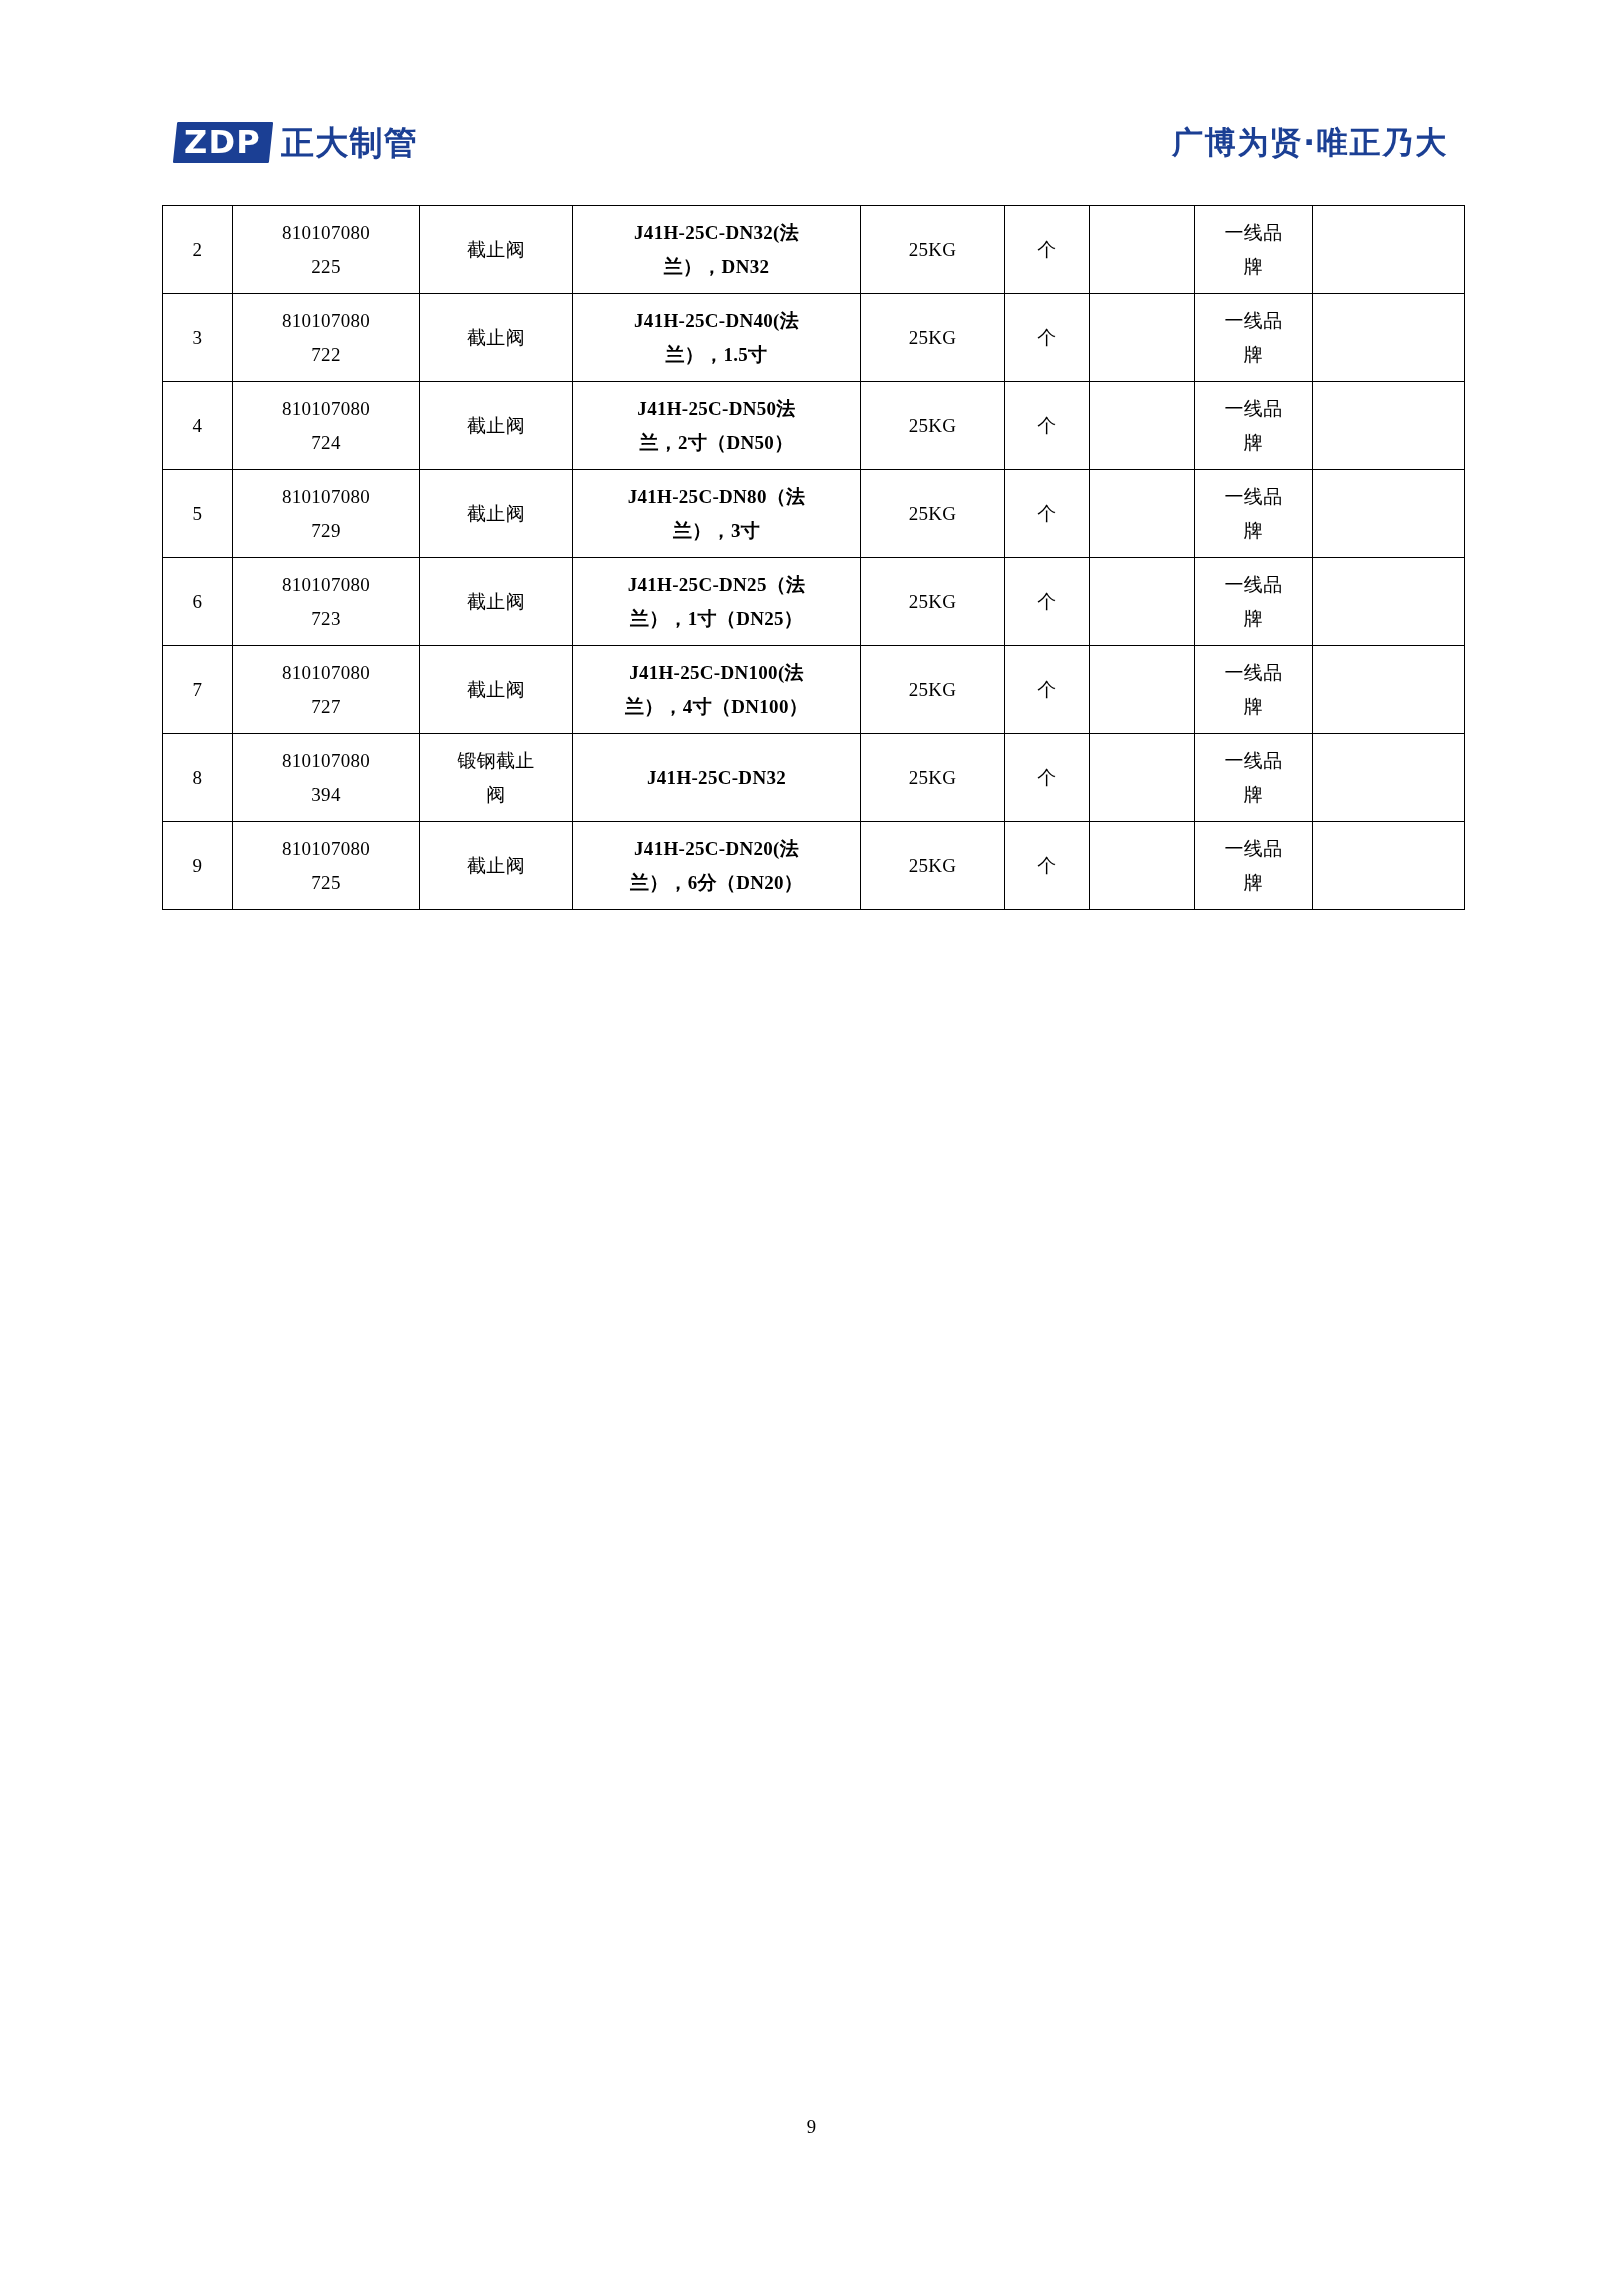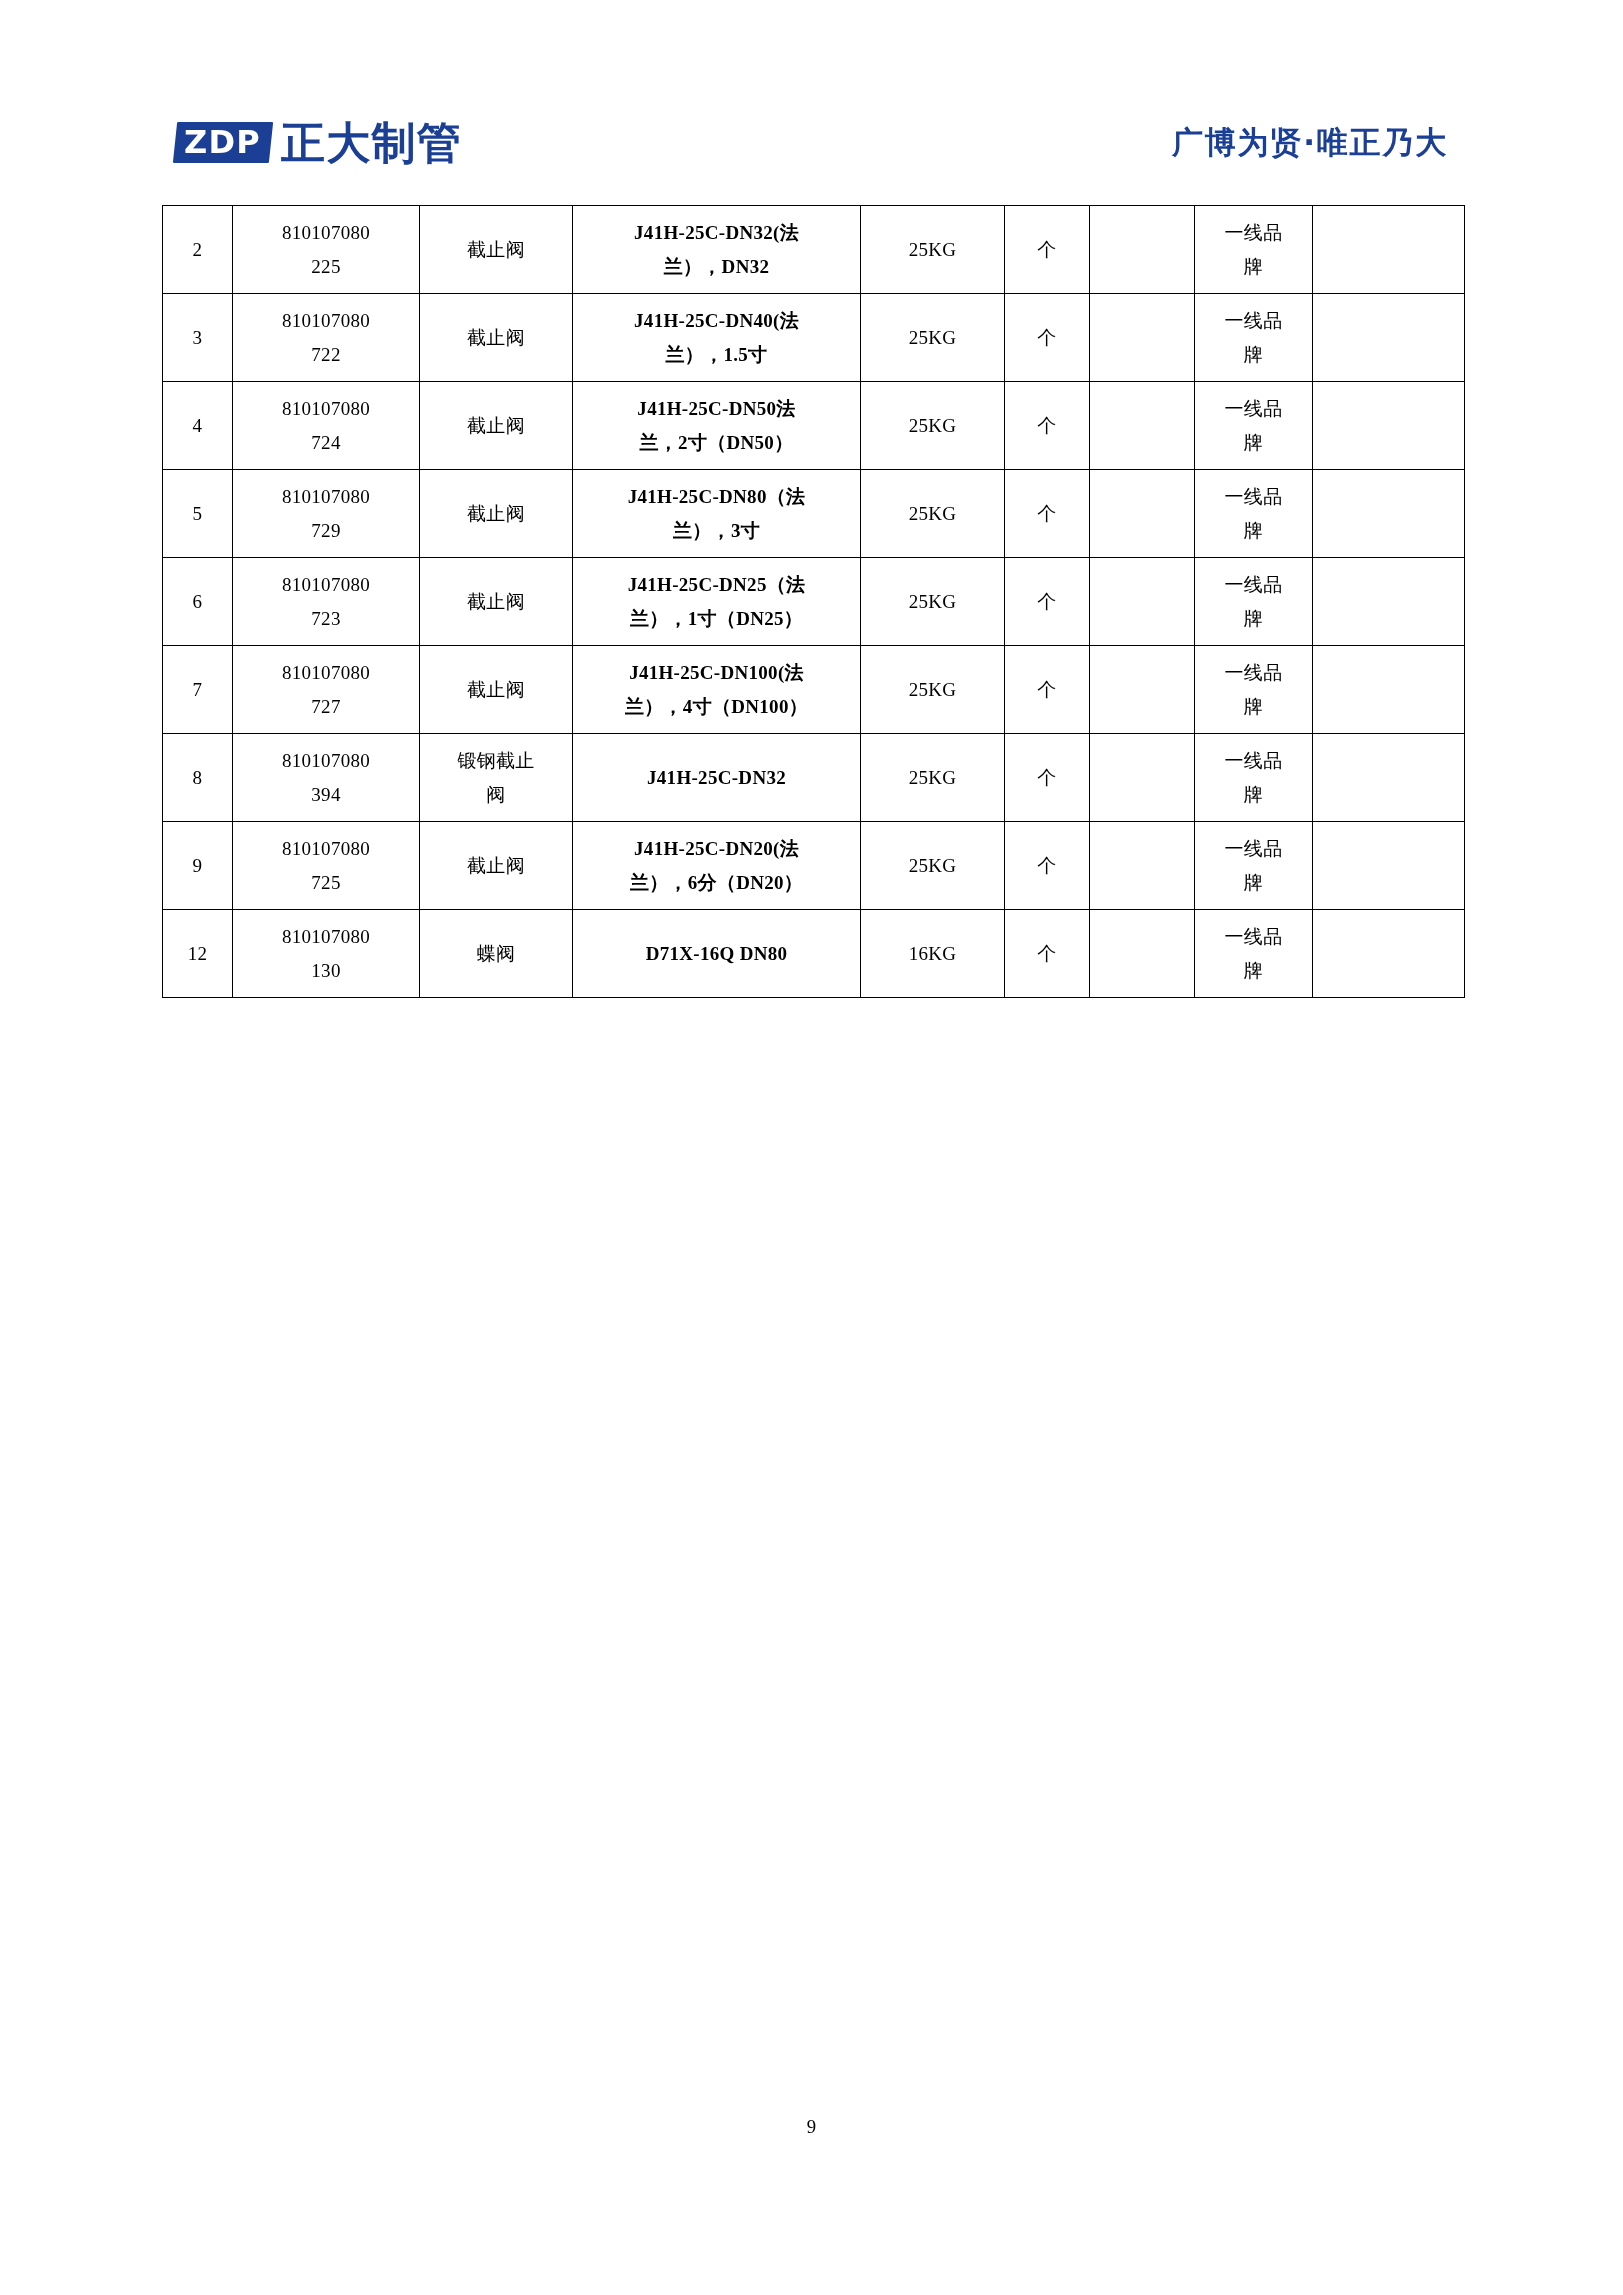--- a/index.html
+++ b/index.html
@@ -47,21 +47,21 @@
     letter-spacing: 1.2px;
     padding: 3.5px 9.4px 5.8px 9.4px;
     line-height: 1.0;
     border-radius: 1.2px;
     transform: skewX(-6deg);
   }
   .logo-mark span { display: inline-block; transform: skewX(6deg); }
   .logo-text {
     font-family: "DejaVu Sans", sans-serif;
     font-weight: bold;
-    font-size: 44px;
+    font-size: 33px;
     color: #1b3f94;
     letter-spacing: 1.2px;
   }
   .slogan {
     font-family: "DejaVu Sans", sans-serif;
     font-weight: bold;
     font-size: 31px;
     color: #1b3f94;
     letter-spacing: 1.8px;
   }
@@ -314,37 +314,20 @@
           <td></td>
           <td class="brand-cell cn">
             <div>一线品</div>
             <div>牌</div>
           </td>
           <td></td>
         </tr>
 
 
 
-        <tr class="row-h">
-          <td class="mono">12</td>
-          <td class="code-cell mono">
-            <div>810107080</div>
-            <div class="code-line2">130</div>
-          </td>
-          <td class="cn">蝶阀</td>
-          <td class="spec-cell mono">D71X-16Q DN80</td>
-          <td class="mono">16KG</td>
-          <td class="cn">个</td>
-          <td></td>
-          <td class="brand-cell cn">
-            <div>一线品</div>
-            <div>牌</div>
-          </td>
-          <td></td>
-        </tr>
       </tbody>
     </table>
   </div>
 
   <div class="footer">
     <span>9</span>
   </div>
 
 </div>
 

